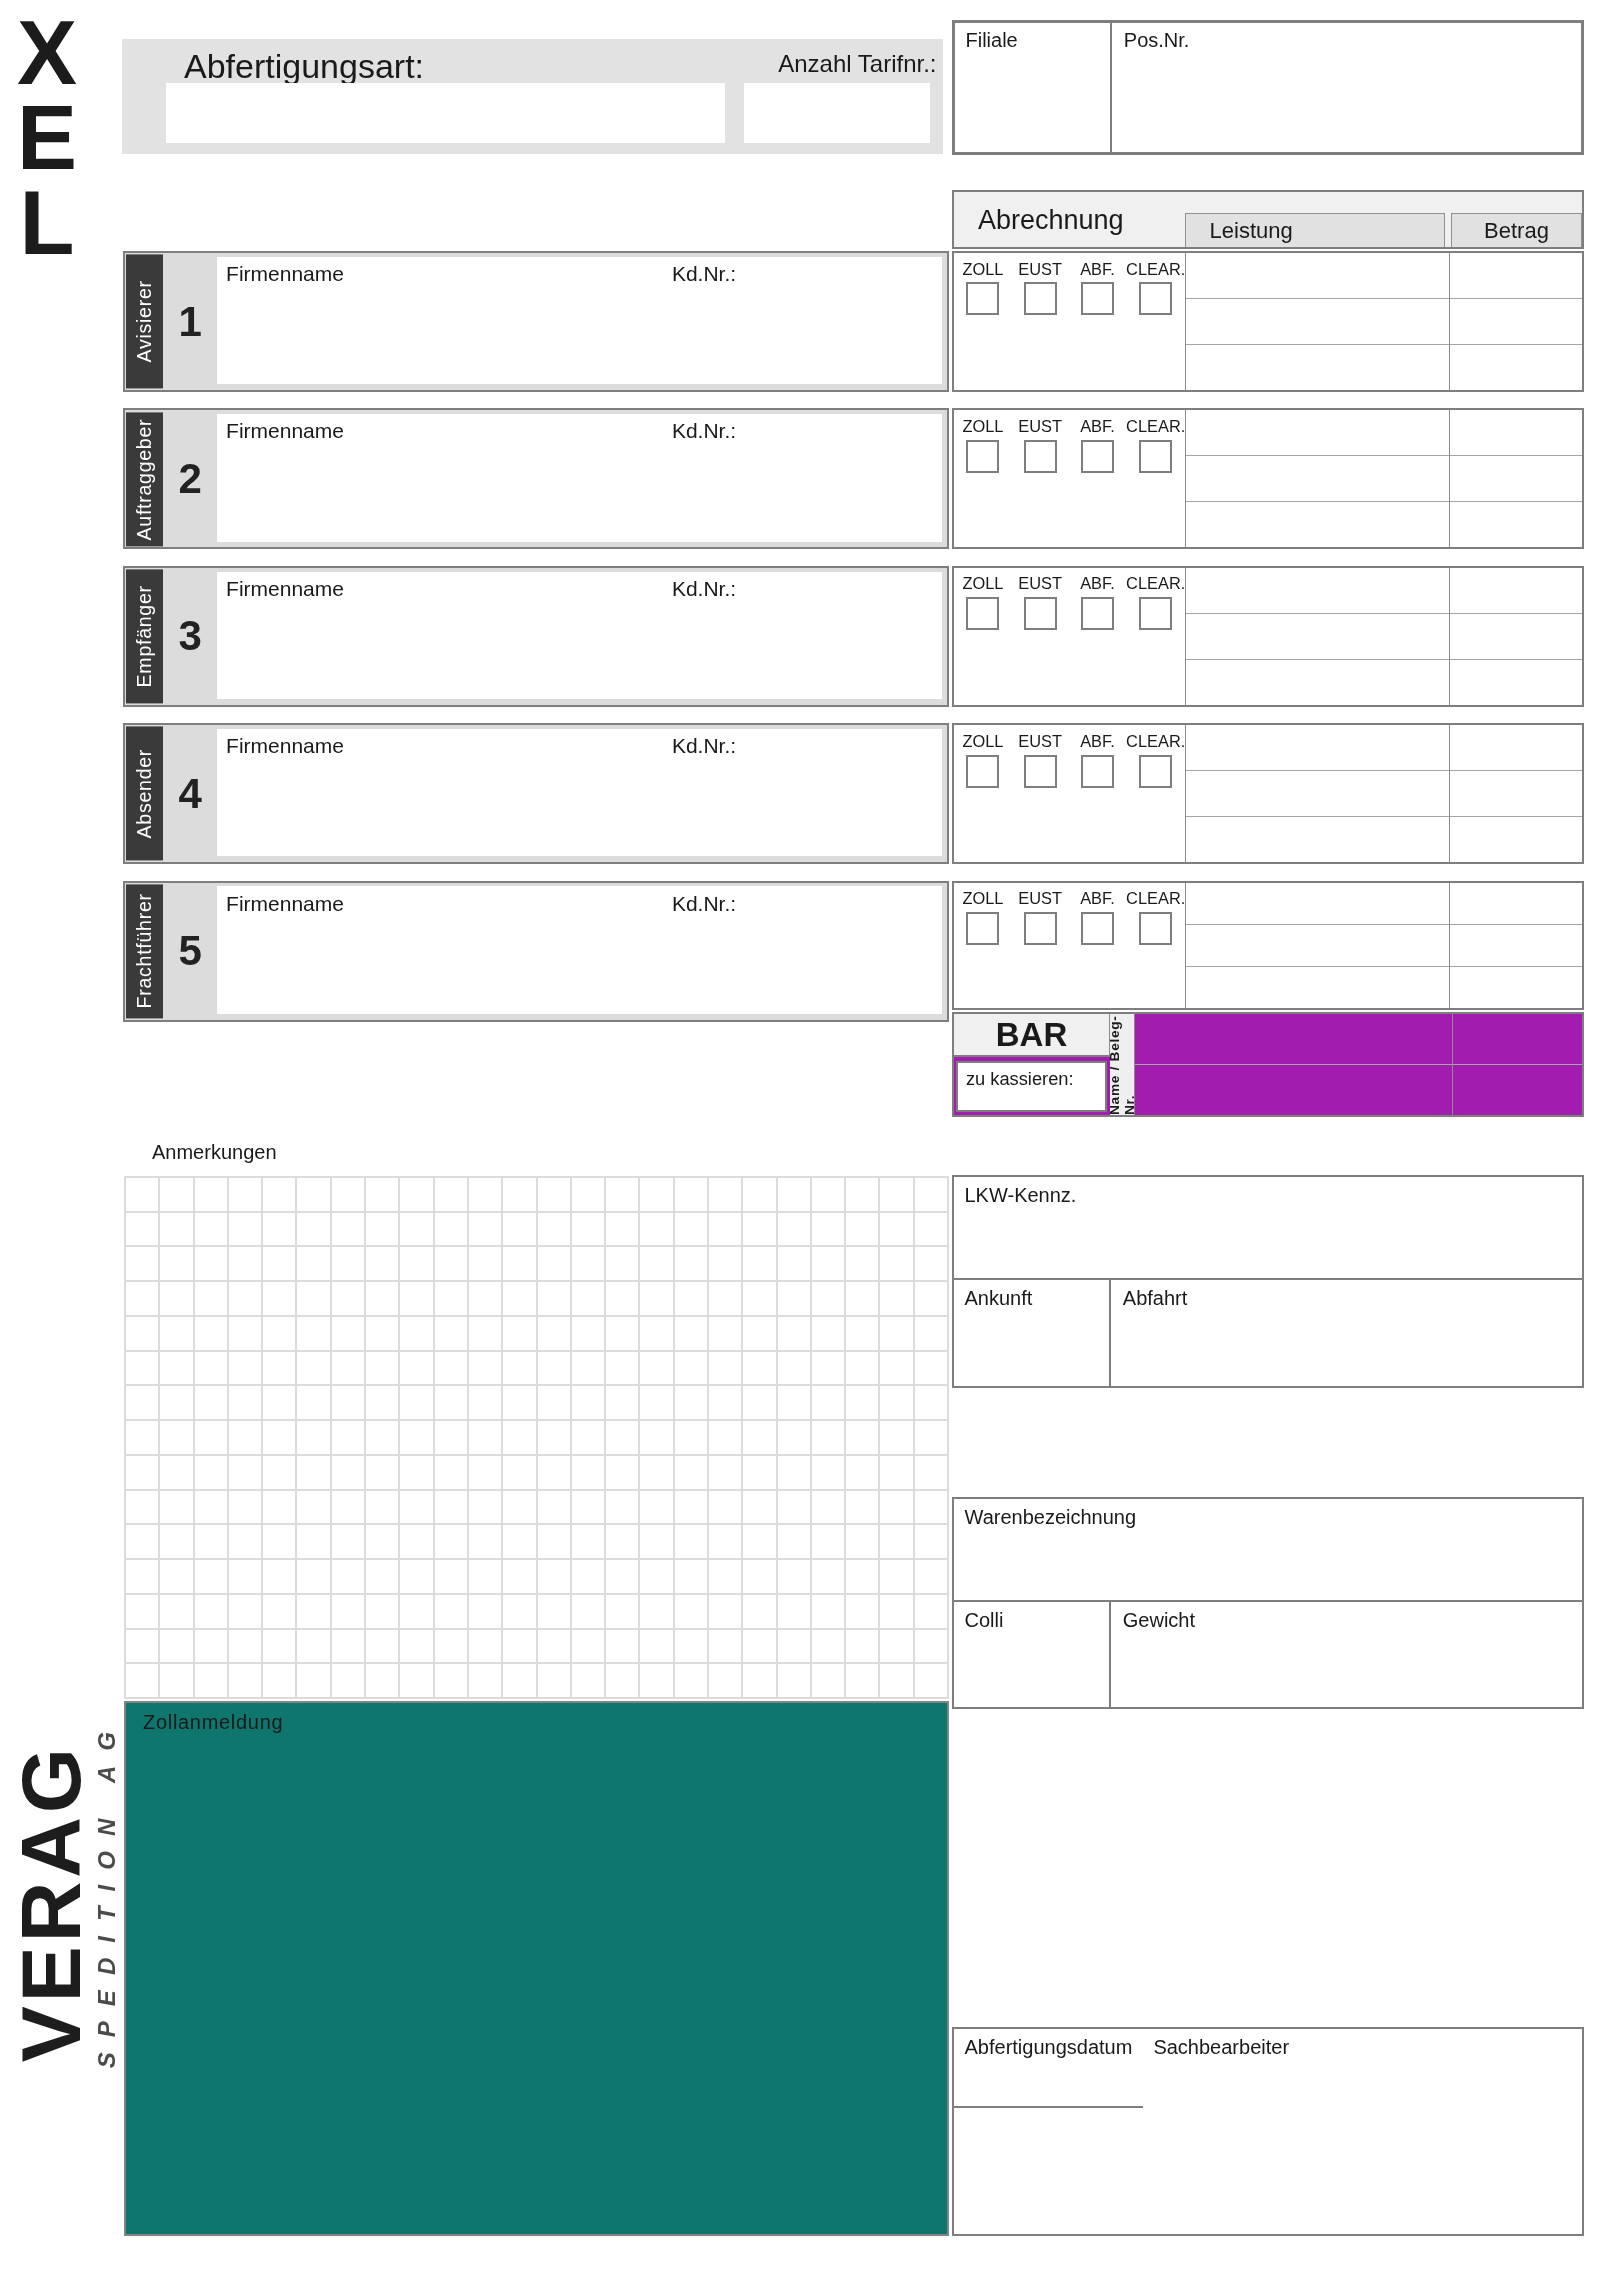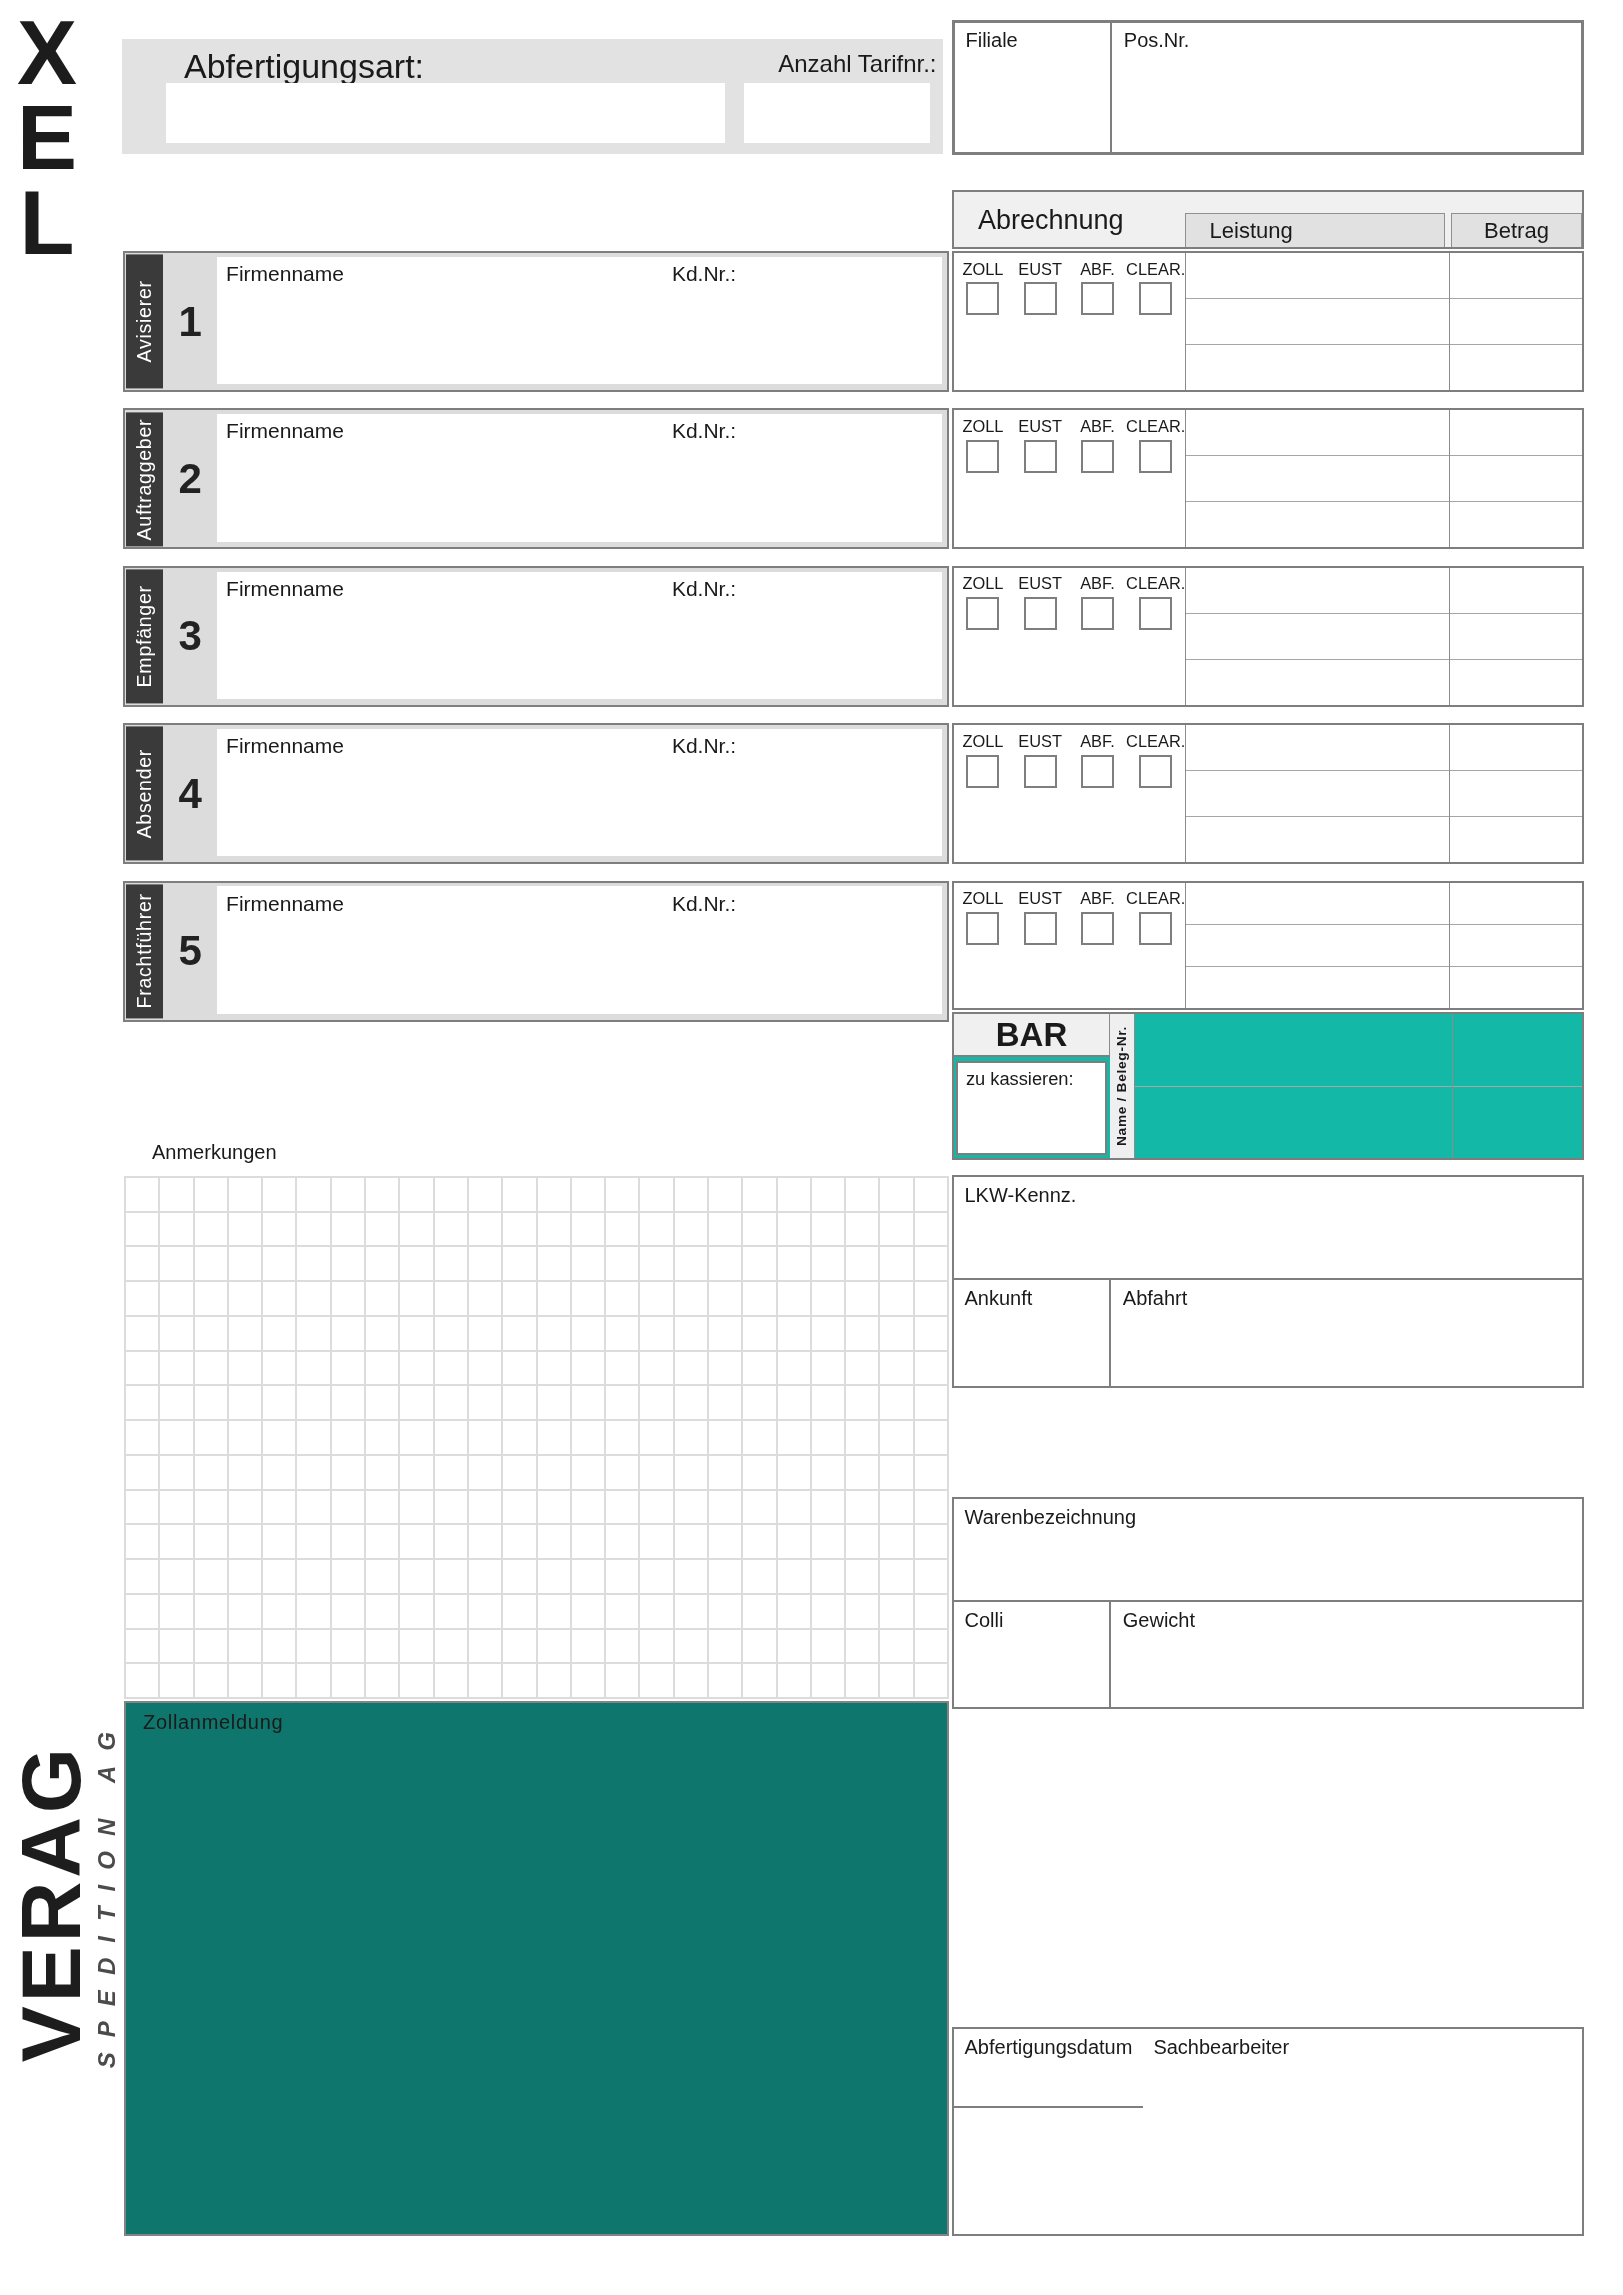--- a/index.html
+++ b/index.html
@@ -52,21 +52,21 @@
   .cb-zone { width:232px; border-right:1.3px solid #8b8b8b; display:grid; grid-template-columns:repeat(4,1fr); padding-top:6.5px; }
   .cb-col { display:flex; flex-direction:column; align-items:center; }
   .cb-label { font-size:16.4px; }
   .cb-box { width:33px; height:33px; border:2.6px solid #7e7e7e; margin-top:3.9px; background:#fff; }
   .lcol { width:264px; border-right:1.3px solid #8b8b8b; display:flex; flex-direction:column; }
   .bcol { flex:1; display:flex; flex-direction:column; }
   .cell3 { flex:1; border-bottom:1.3px solid #a6a6a6; }
   .cell3:last-child { border-bottom:none; }
 
   
-  .bar-section { left:952px; top:1012px; width:632px; height:148px; border:2px solid #7e7e7e; background:#14b8a6; display:flex; }
+  .bar-section { left:952px; top:1012px; width:632px; height:105px; border:2px solid #7e7e7e; background:#a21caf; display:flex; }
   .bar-left { width:156px; position:relative; }
   .bar-title-box { height:43px; background:#f0f0f0; border-bottom:2px solid #7e7e7e; border-right:1.3px solid #8b8b8b;
                    display:flex; align-items:center; justify-content:center; font-size:33px; font-weight:bold; }
   .kassieren-box { position:absolute; left:2px; top:47px; right:3.3px; bottom:2.6px; border:2px solid #7e7e7e;
                    background:#fff; font-size:18.3px; padding:5.2px 7.9px; }
   .nb-strip { width:23.6px; background:#efefef; display:flex; align-items:center; justify-content:center; }
   .nb-strip .vtext { font-size:13.7px; font-weight:bold; letter-spacing:0.7px; }
   .bar-lcol { width:319px; border-left:1.3px solid #8b8b8b; border-right:1.3px solid #8b8b8b; display:flex; flex-direction:column; }
   .bar-bcol { flex:1; display:flex; flex-direction:column; }
   .cell2 { flex:1; border-bottom:1.3px solid #a6a6a6; }

